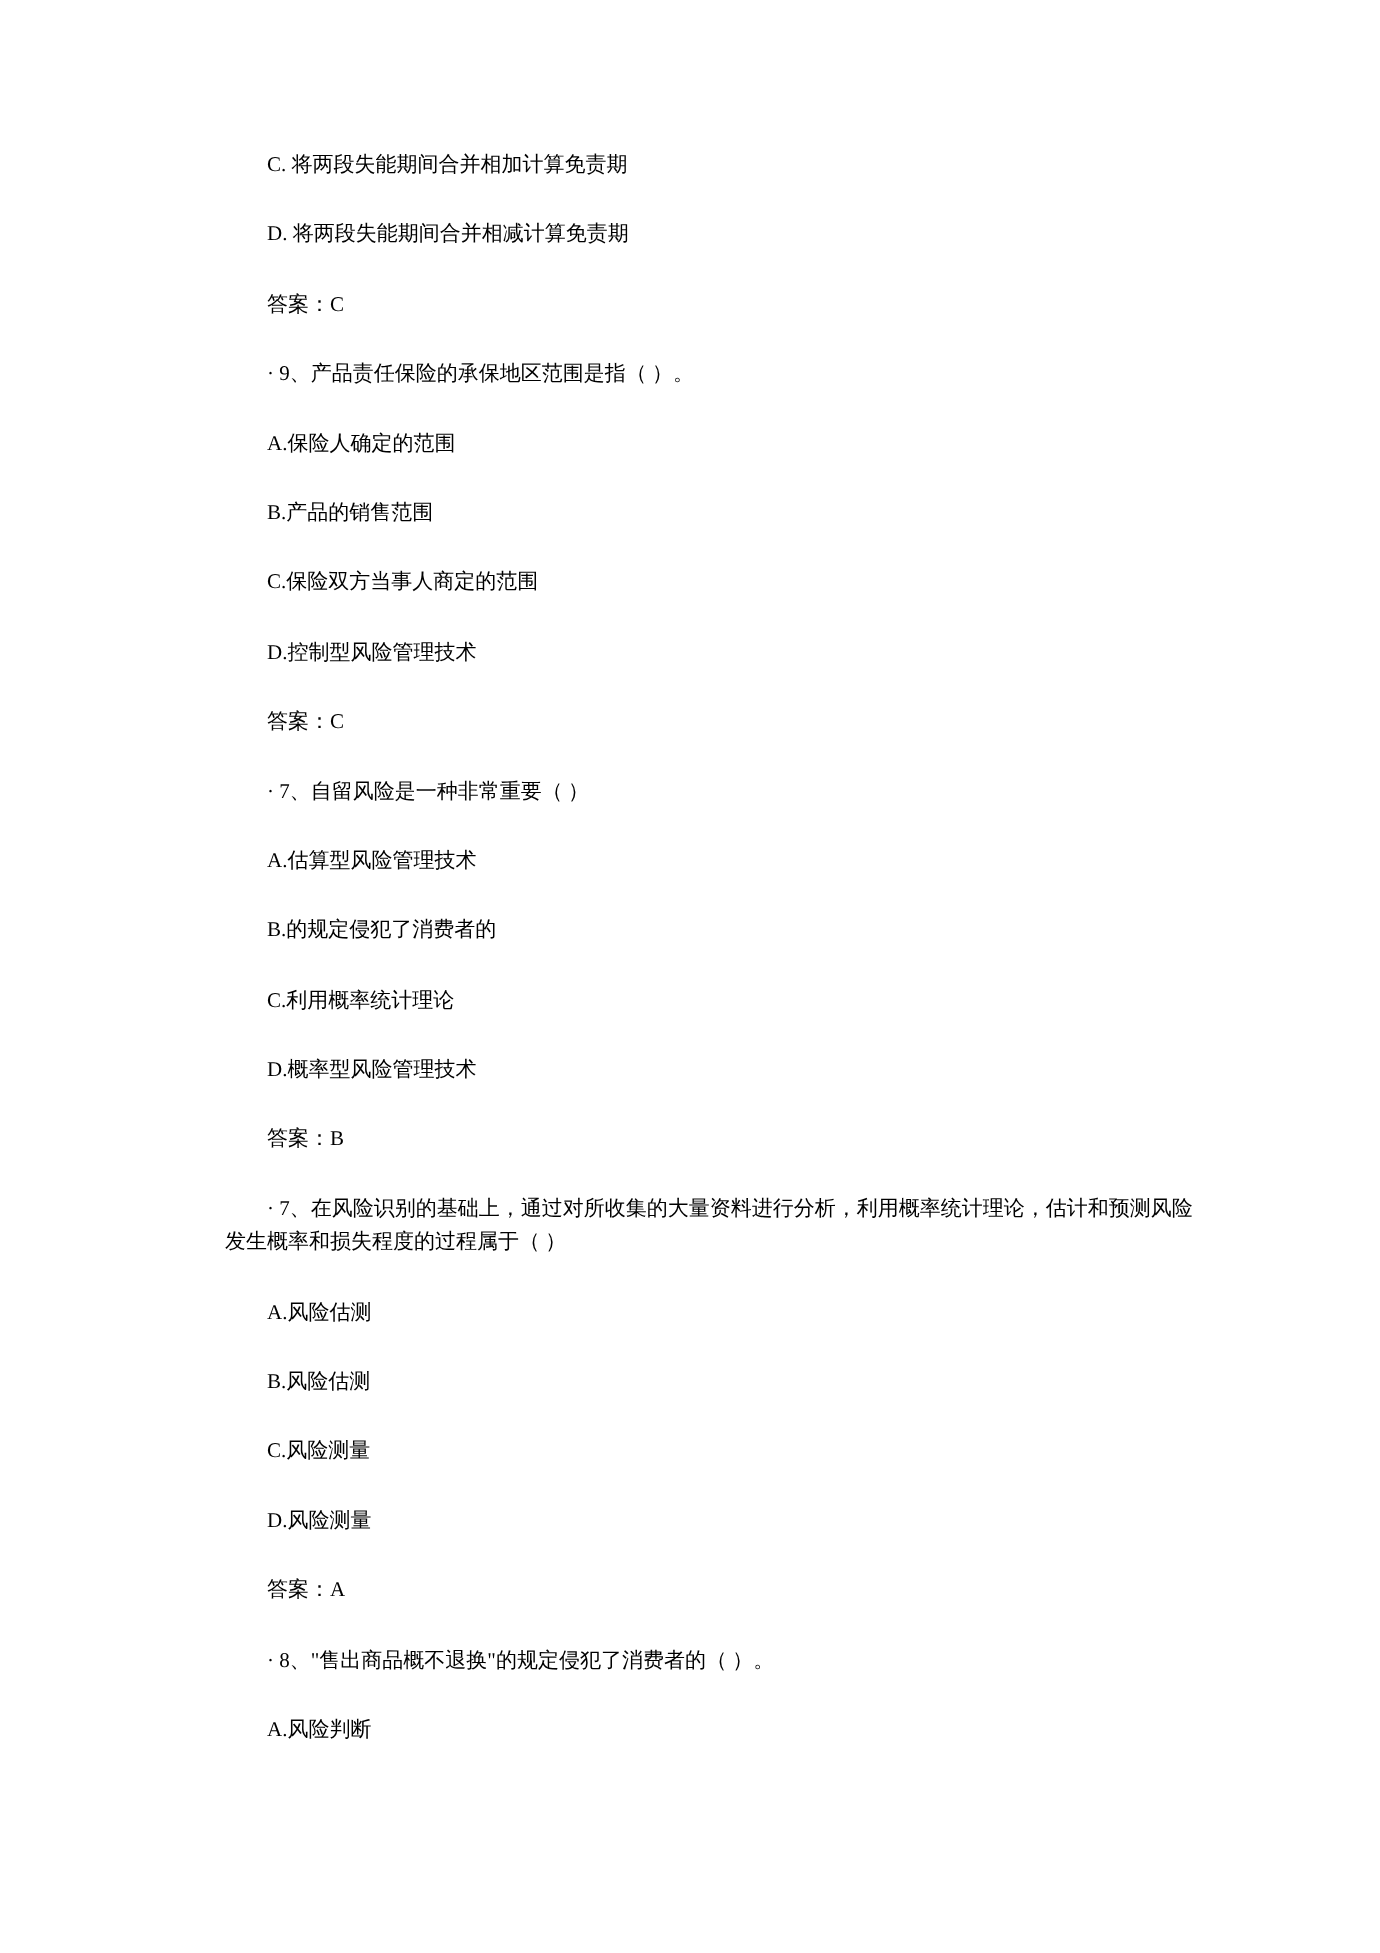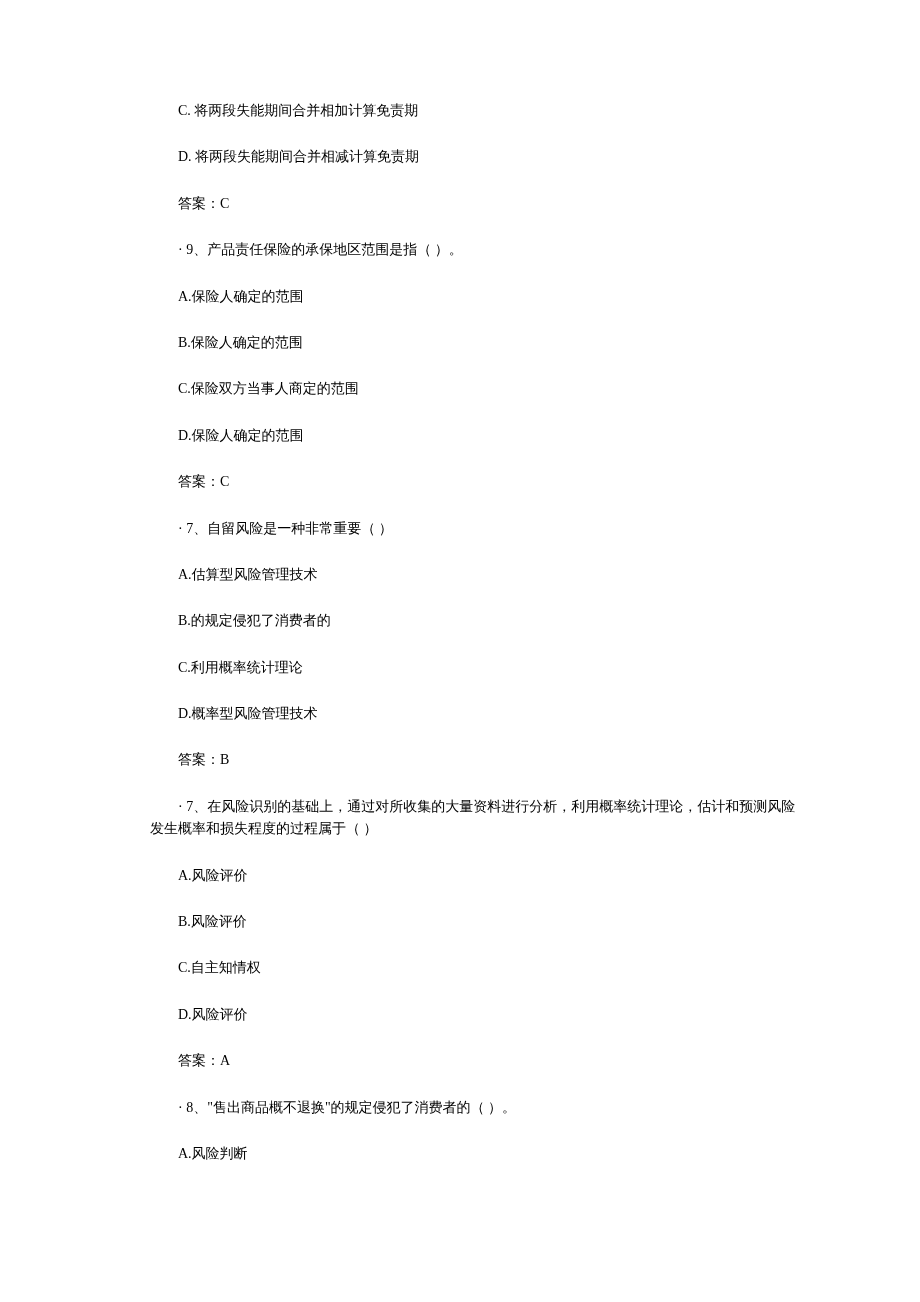--- a/index.html
+++ b/index.html
@@ -22,30 +22,30 @@
     }
   </style>
 </head>
 <body>
 
 <p>C. 将两段失能期间合并相加计算免责期</p>
 <p>D. 将两段失能期间合并相减计算免责期</p>
 <p>答案：C</p>
 <p>· 9、产品责任保险的承保地区范围是指（ ）。</p>
 <p>A.保险人确定的范围</p>
-<p>B.保险人确定的范围</p>
+<p>B.产品的销售范围</p>
 <p>C.保险双方当事人商定的范围</p>
-<p>D.保险人确定的范围</p>
+<p>D.控制型风险管理技术</p>
 <p>答案：C</p>
 <p>· 7、自留风险是一种非常重要（ ）</p>
 <p>A.估算型风险管理技术</p>
 <p>B.的规定侵犯了消费者的</p>
 <p>C.利用概率统计理论</p>
 <p>D.概率型风险管理技术</p>
 <p>答案：B</p>
 <p>· 7、在风险识别的基础上，通过对所收集的大量资料进行分析，利用概率统计理论，估计和预测风险发生概率和损失程度的过程属于（ ）</p>
-<p>A.风险评价</p>
-<p>B.风险评价</p>
-<p>C.自主知情权</p>
-<p>D.风险评价</p>
+<p>A.风险估测</p>
+<p>B.风险估测</p>
+<p>C.风险测量</p>
+<p>D.风险测量</p>
 <p>答案：A</p>
 <p>· 8、"售出商品概不退换"的规定侵犯了消费者的（ ）。</p>
 <p>A.风险判断</p>
 
 </body></html>

